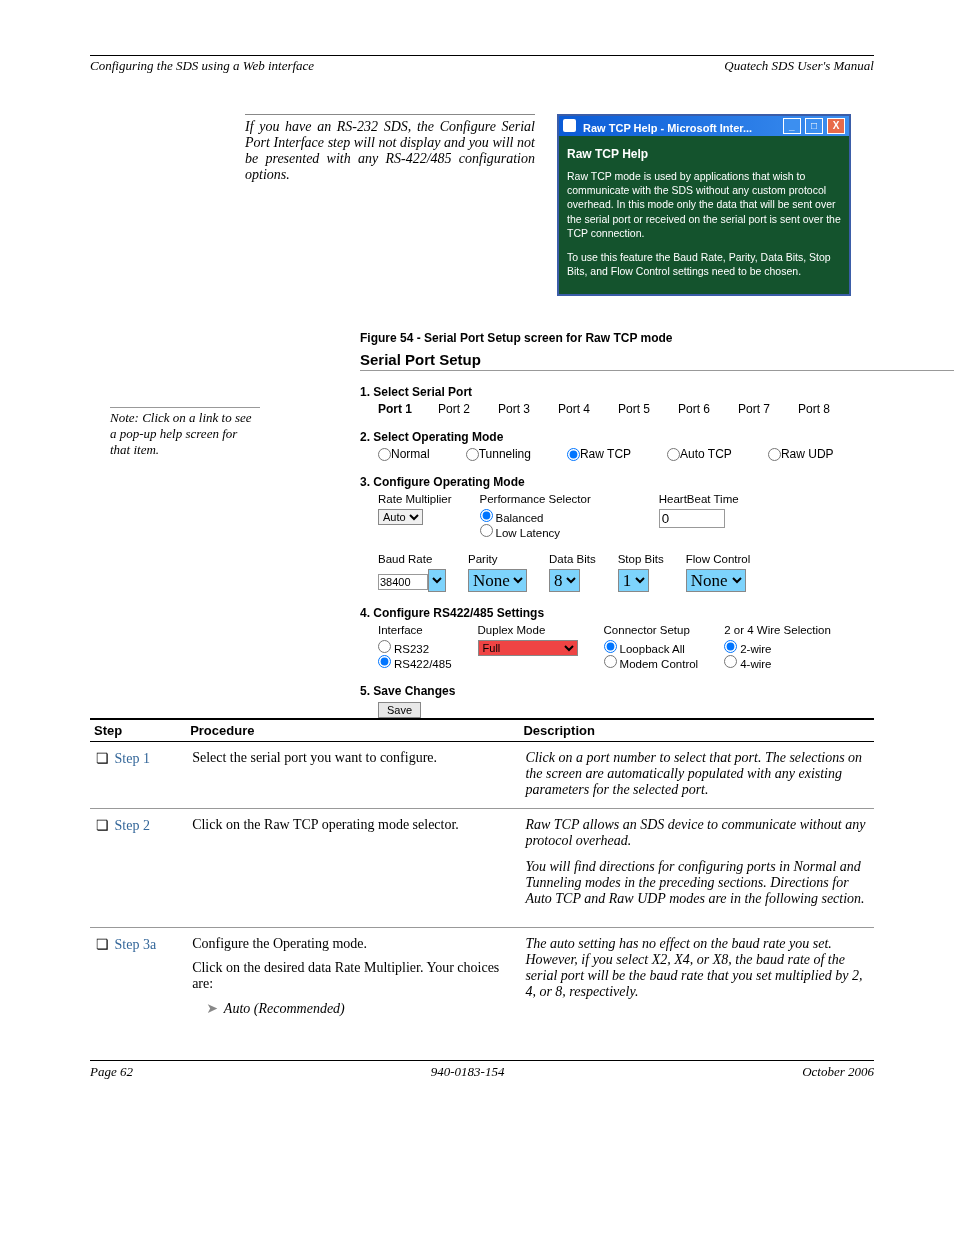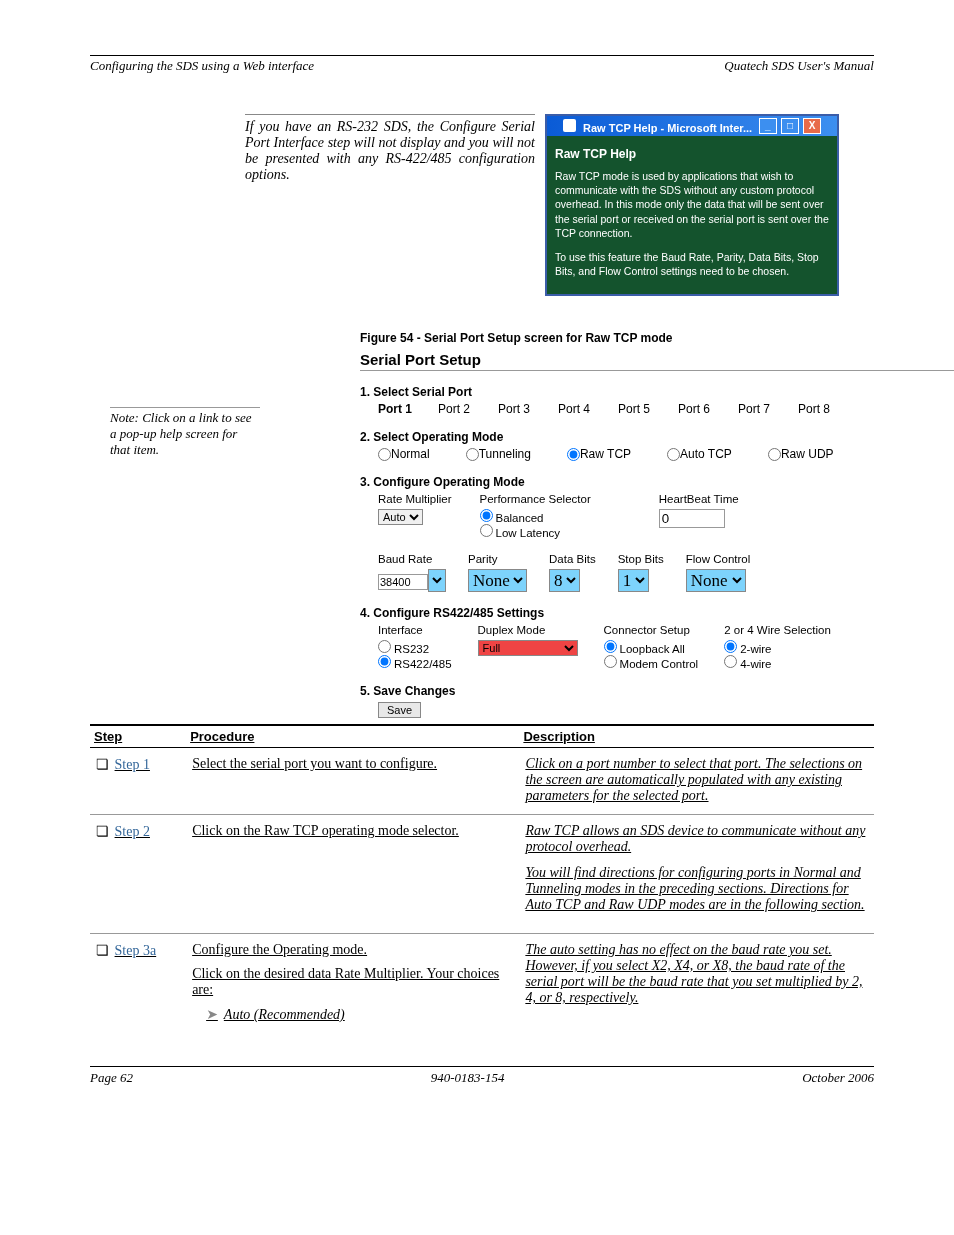--- a/index.html
+++ b/index.html
@@ -21,21 +21,21 @@
   display: flex;
   justify-content: space-between;
   font-style: italic;
   font-size: 13px;
   padding-top: 2px;
 }
 .section-top {
   margin-top: 40px;
   display: flex;
   align-items: flex-start;
-  gap: 10px;
+  gap: 22px;
 }
 .intro-text {
   font-style: italic;
   font-family: "Century Schoolbook", "Times New Roman", serif;
   font-size: 14px;
   text-align: justify;
   width: 290px;
   margin-left: 155px;
   border-top: 1px solid #888;
   padding-top: 4px;
@@ -46,21 +46,21 @@
   font-family: Tahoma, Arial, sans-serif;
   font-size: 11px;
   background: #fff;
 }
 .help-titlebar {
   background: linear-gradient(to right, #0a5bd6, #3c8ff0);
   color: #fff;
   display: flex;
   align-items: center;
   justify-content: space-between;
-  padding: 2px 16px;
+  padding: 2px 4px;
   font-weight: bold;
 }
 .help-titlebar .ie-icon {
   width: 13px;
   height: 13px;
   background: #fff;
   display: inline-block;
   margin-right: 4px;
   border-radius: 2px;
   position: relative;
@@ -156,26 +156,24 @@
 .row2 select { font-family: Liberation Serif, serif; font-size: 17px; border: 1px solid #888; background: #7dd3fc; }
 .row2 input.tx { width: 46px; background: #fff; border: 1px solid #999; font-size: 11px; padding: 1px; }
 .rs-row { display: flex; margin-left: 18px; margin-top: 4px; gap: 26px; align-items: flex-start; }
 .rs-row .col .lbl { font-size: 11.5px; display: block; margin-bottom: 4px; }
 .rs-row select { font-family: Arial; font-size: 11px; border: 1px solid #888; background: #ef4444; width: 100px; }
 .save-btn {
   font-family: Arial; font-size: 11px; margin-left: 18px; margin-top: 4px;
   border: 1px solid #888; background: #e8e8e8; padding: 1px 8px;
 }
 .proc-table {
-  margin-top: 6px;
   width: 100%;
   border-collapse: collapse;
   font-family: "Century Schoolbook", "Times New Roman", serif;
   font-size: 14px;
-  text-decoration: underline;
 }
 .proc-table th {
   font-family: Arial, sans-serif;
   font-weight: bold;
   font-size: 13px;
   text-align: left;
   background: #fff;
   border-top: 2px solid #000;
   border-bottom: 1px solid #000;
   padding: 3px 4px;

